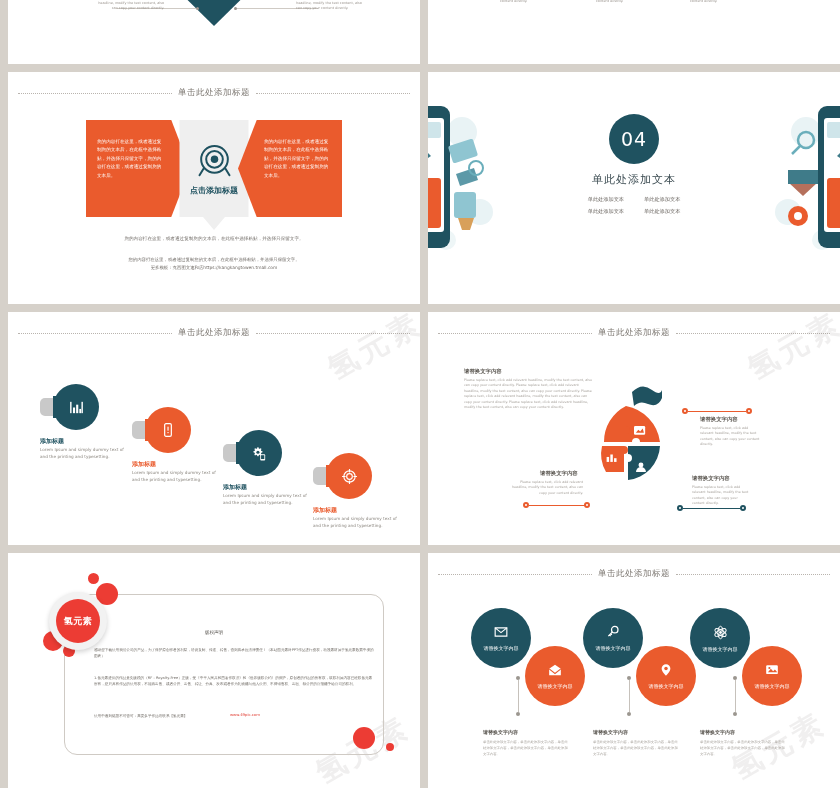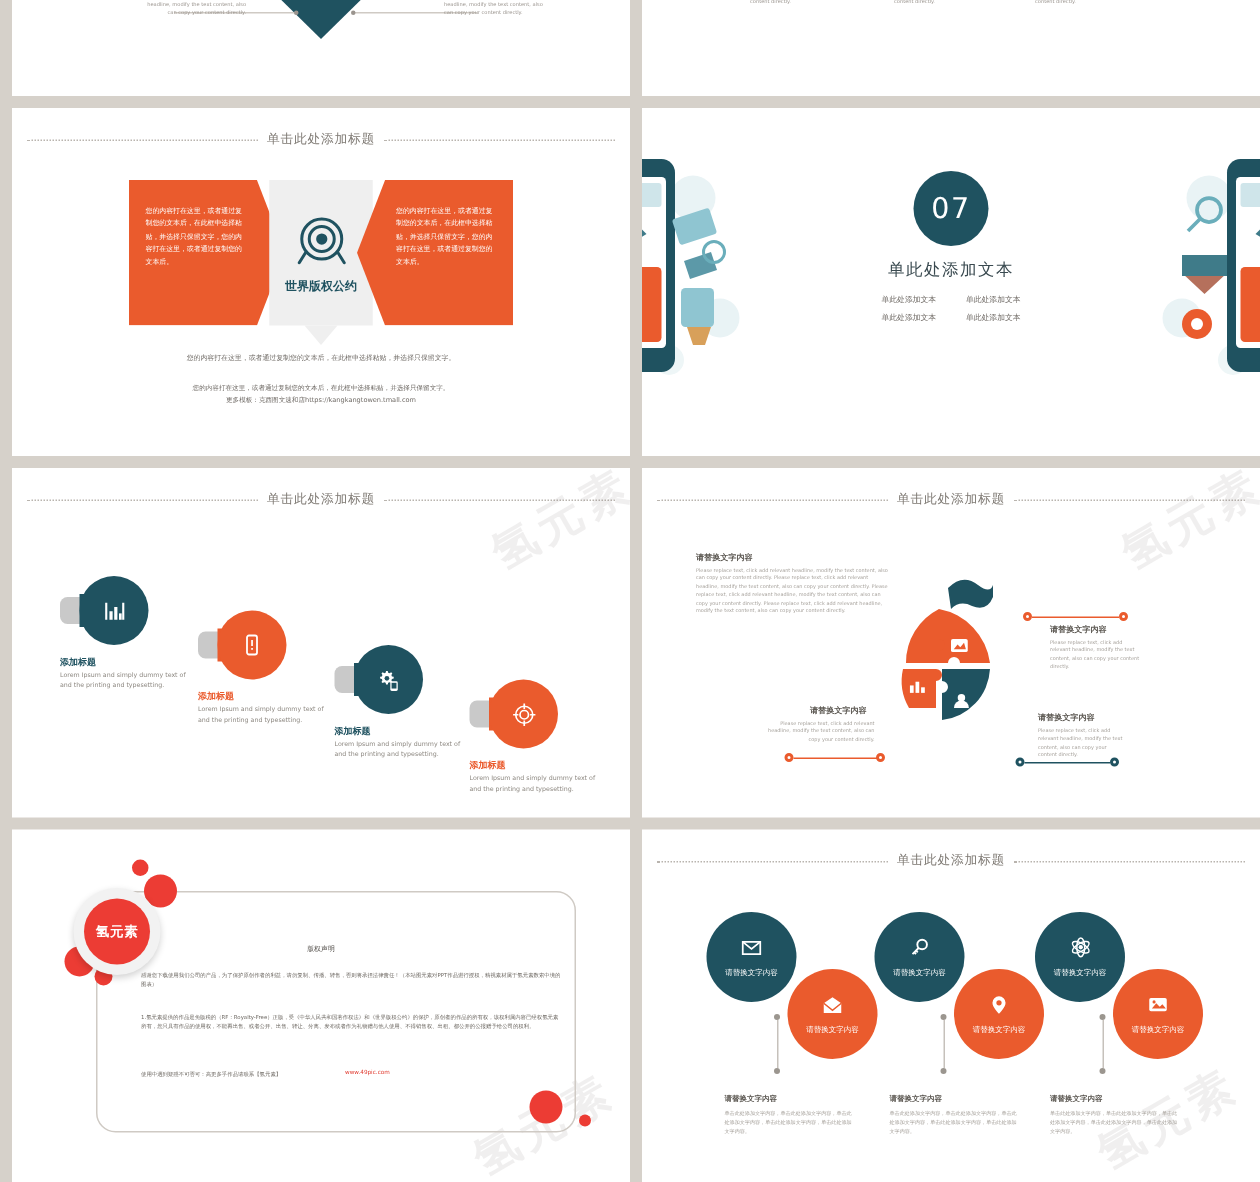--- a/index.html
+++ b/index.html
@@ -196,21 +196,21 @@
       <span>您的内容打在这里，或者通过复制您的文本后，在此框中选择粘贴，并选择只保留文字，您的内容打在这里，或者通过复制您的文本后。</span>
     </div>
 
     <div class="tgtbox">
       <svg width="40" height="40" viewBox="0 0 48 48">
         <circle cx="24" cy="22" r="16" fill="none" stroke="#1f5260" stroke-width="2.4"></circle>
         <circle cx="24" cy="22" r="10" fill="none" stroke="#1f5260" stroke-width="2.4"></circle>
         <circle cx="24" cy="22" r="4.5" fill="#1f5260"></circle>
         <path d="M11 33 L6 41 M37 33 L42 41" stroke="#1f5260" stroke-width="2.4" fill="none" stroke-linecap="round"></path>
       </svg>
-      <div class="cap">世界版权公约</div>
+      <div class="cap">点击添加标题</div>
     </div>
     <div class="tgtpt"></div>
 
     <div class="arrowR">
       <span>您的内容打在这里，或者通过复制您的文本后，在此框中选择粘贴，并选择只保留文字，您的内容打在这里，或者通过复制您的文本后。</span>
     </div>
 
     <div class="s3line1">您的内容打在这里，或者通过复制您的文本后，在此框中选择粘贴，并选择只保留文字。</div>
     <div class="s3line2">
       <div>您的内容打在这里，或者通过复制您的文本后，在此框中选择粘贴，并选择只保留文字。</div>
@@ -252,21 +252,21 @@
       <path d="M19 62 l18 -8 l10 10 l-16 10 z" fill="#3f7b89"></path>
       <circle cx="38" cy="150" r="4" fill="#ffffff"></circle>
       <path d="M66 90 l30 0 l-15 14 z" fill="#b5705c"></path>
       <rect x="66" y="78" width="30" height="14" fill="#3f7b89"></rect>
       <circle cx="78" cy="48" r="8" fill="none" stroke="#6aaebb" stroke-width="2.5"></circle>
       <path d="M84 54 l8 8" stroke="#6aaebb" stroke-width="2.5"></path>
       <circle cx="86" cy="124" r="10" fill="#ea5b2d"></circle>
       <circle cx="86" cy="124" r="4" fill="#ffffff"></circle>
     </svg>
 
-    <div class="numcirc">07</div>
+    <div class="numcirc">04</div>
     <div class="s4title">单此处添加文本</div>
     <div class="s4subs">
       <div>单此处添加文本</div>
       <div>单此处添加文本</div>
       <div>单此处添加文本</div>
       <div>单此处添加文本</div>
     </div>
   </div>
 
   <div class="slide">

